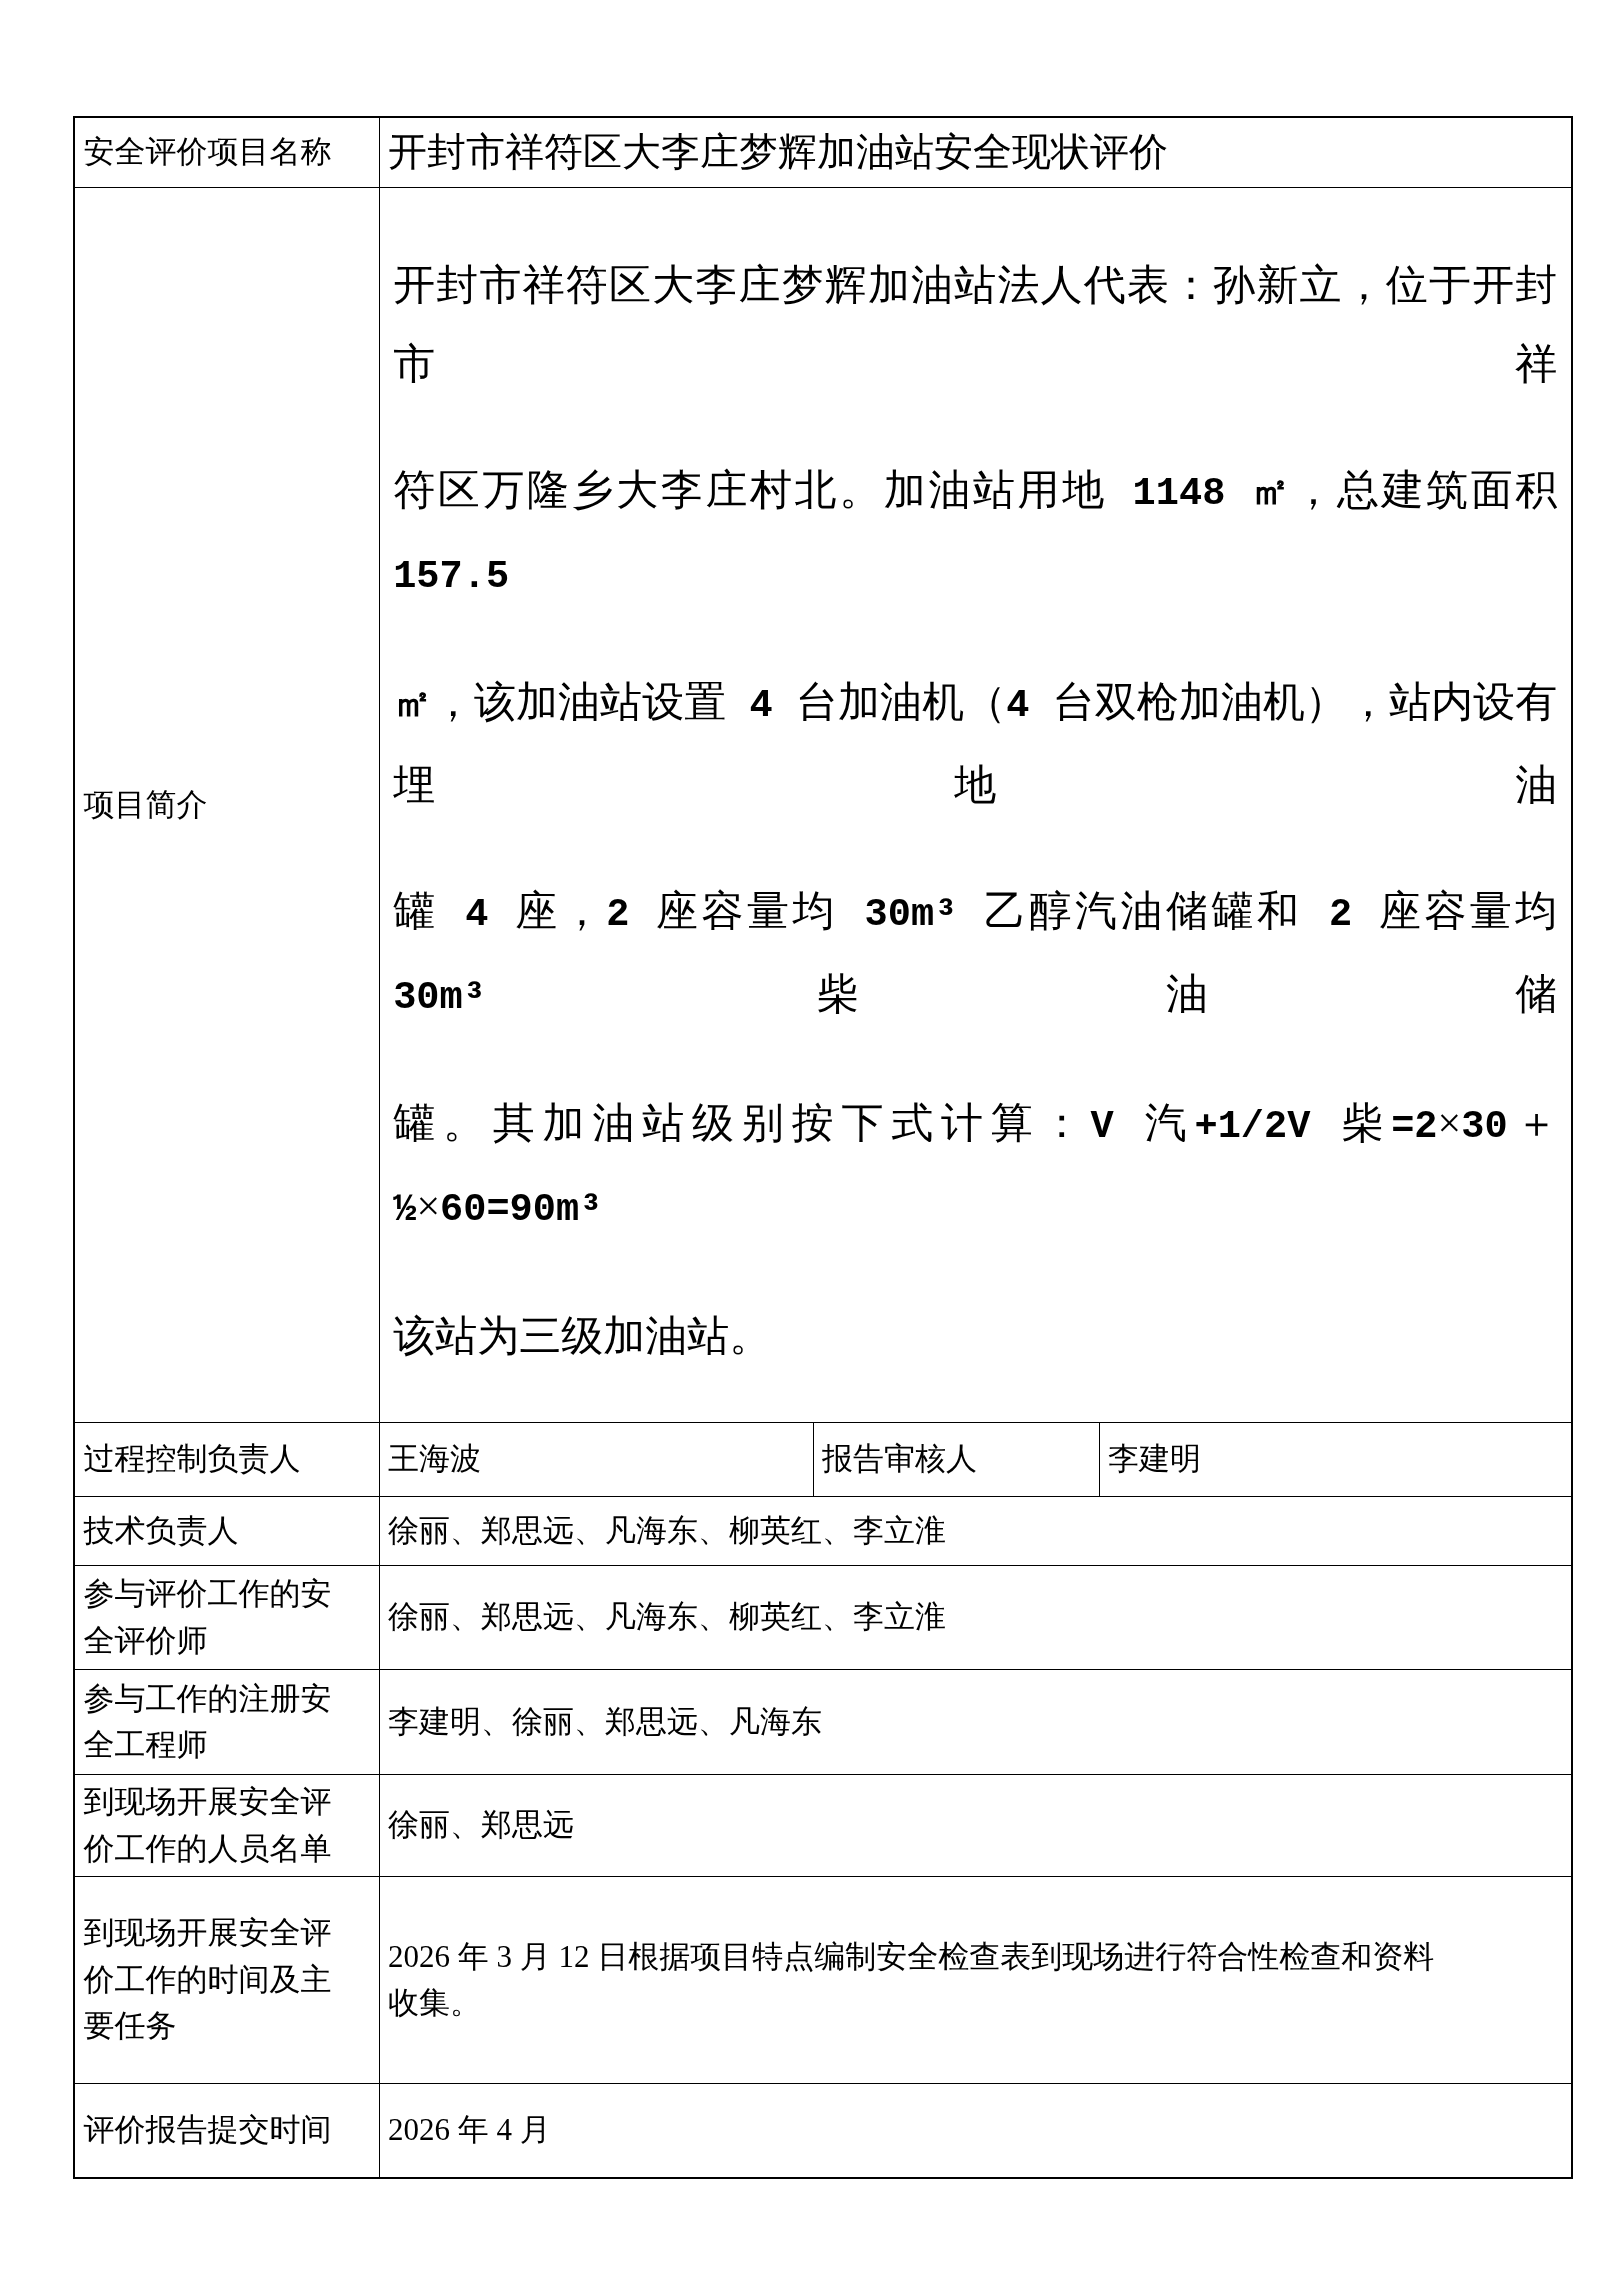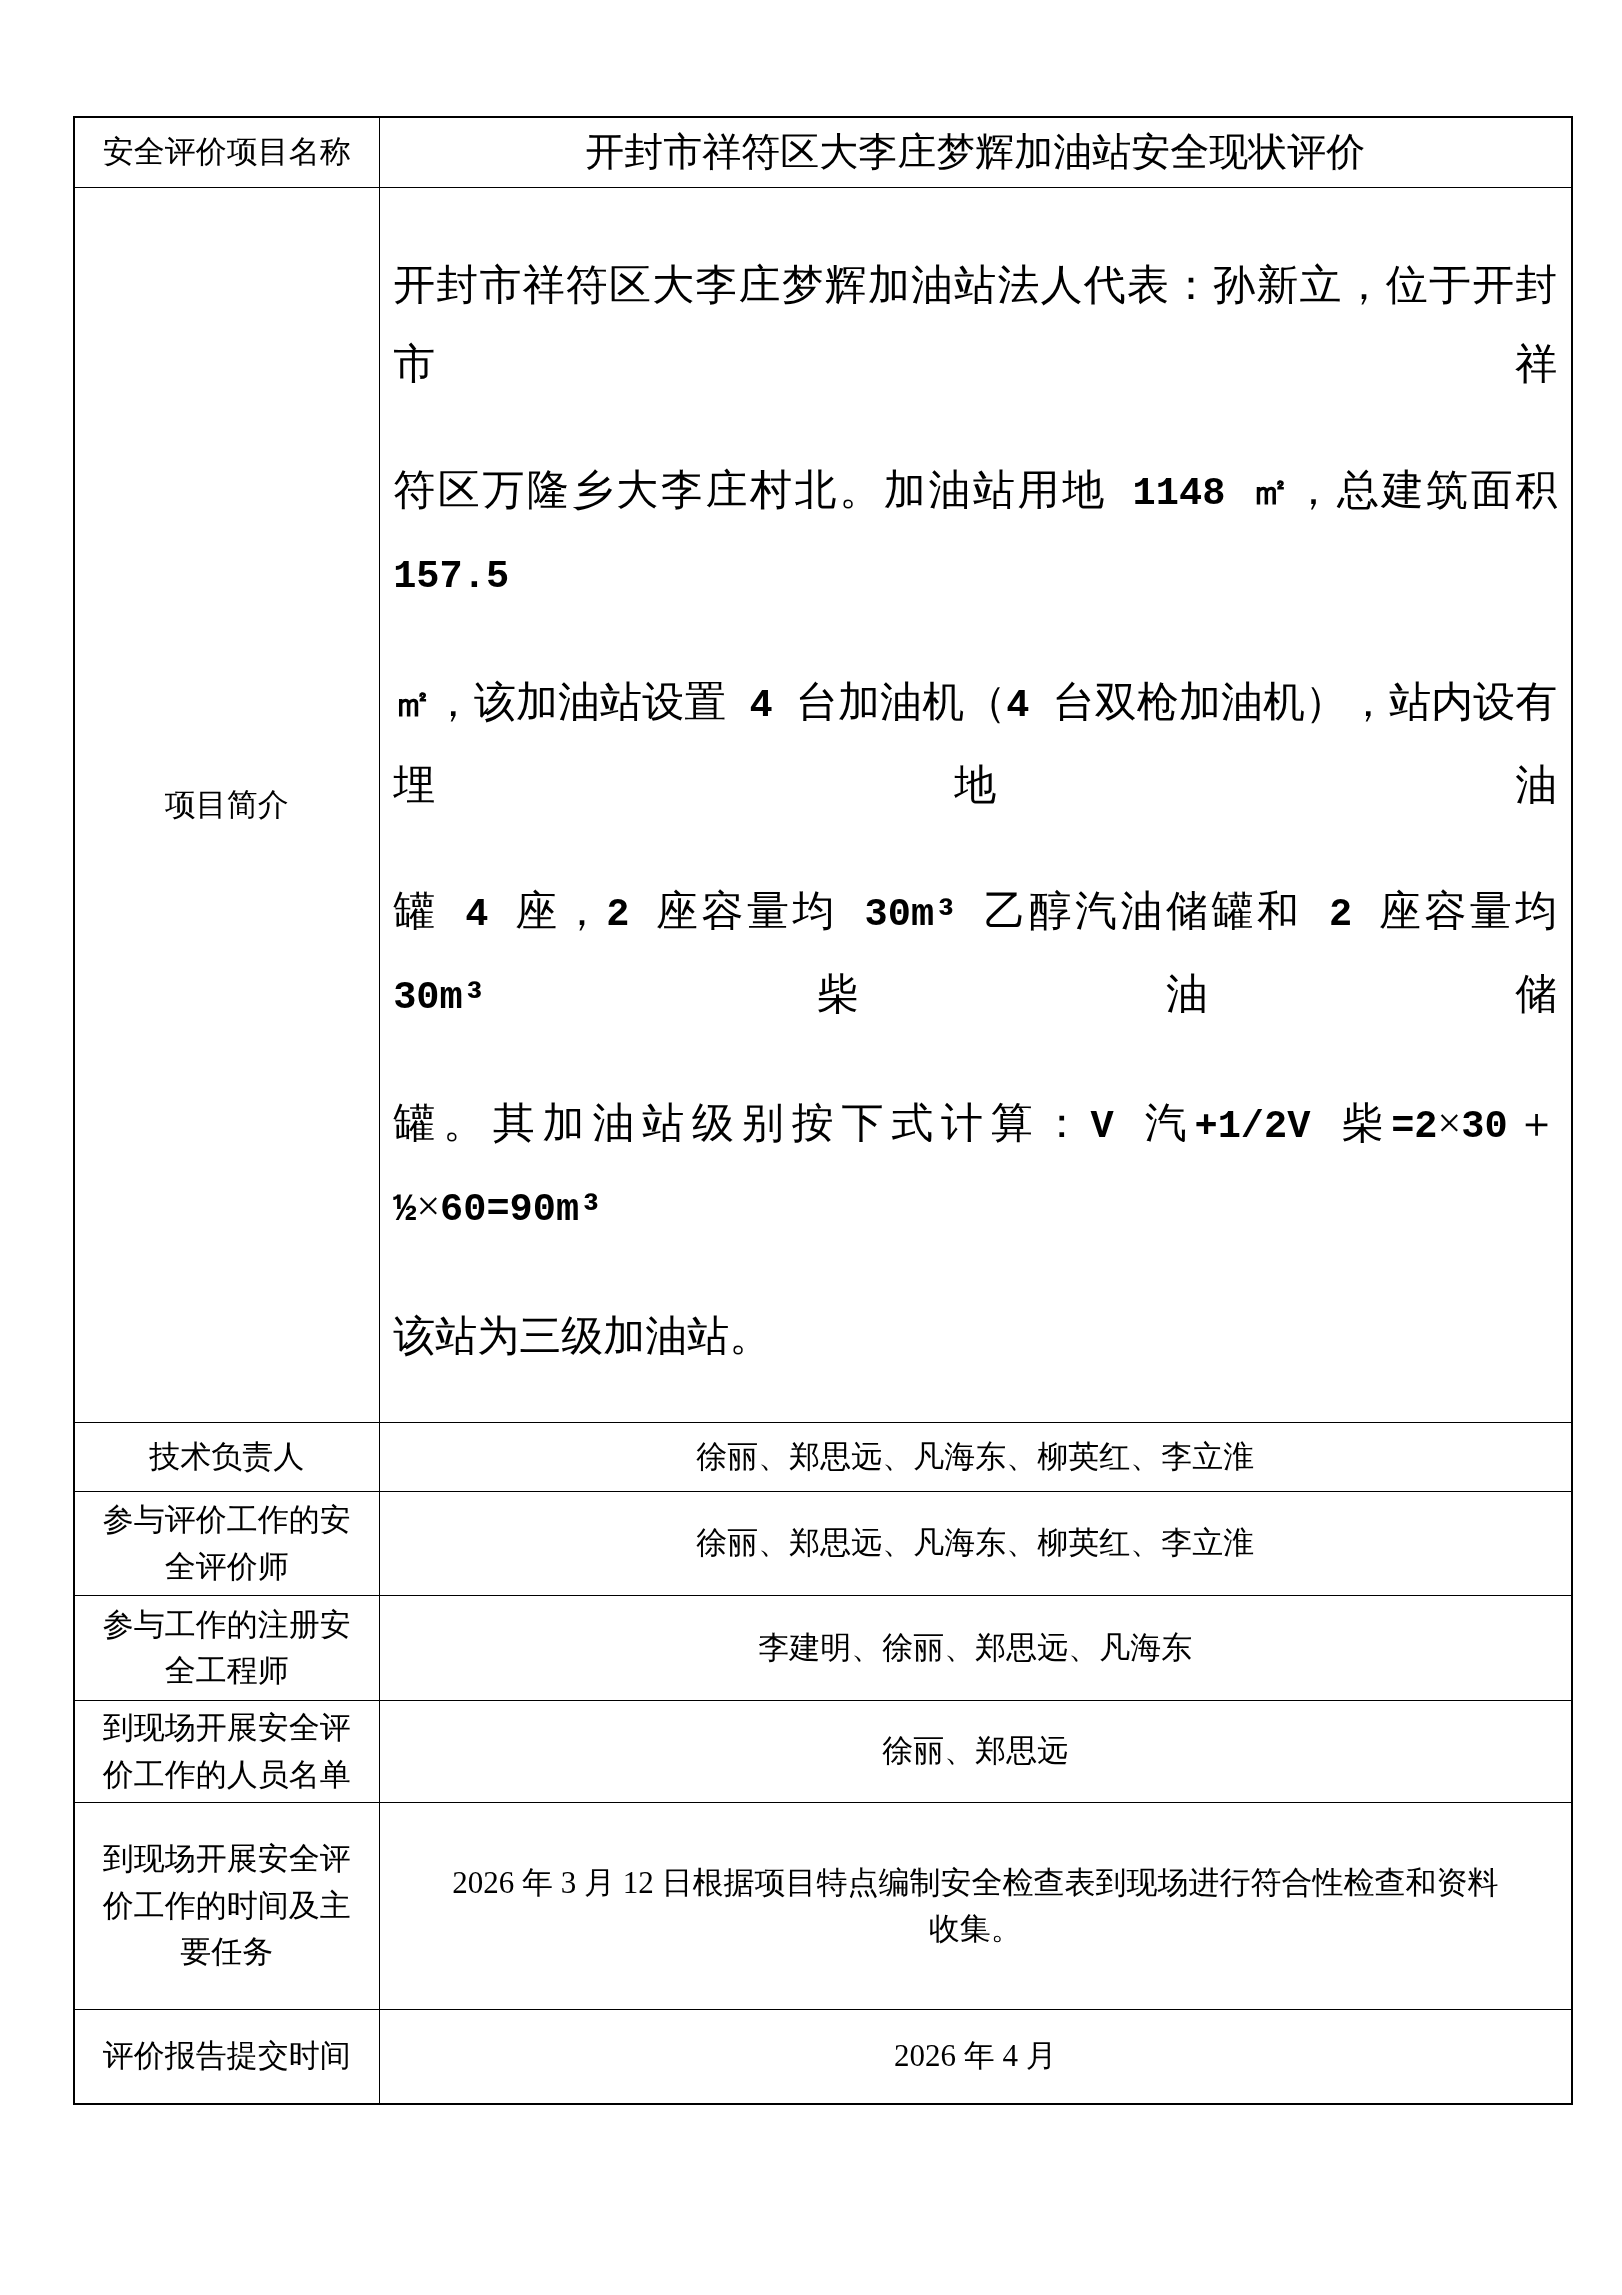--- a/index.html
+++ b/index.html
@@ -19,21 +19,21 @@
     position: absolute;
     left: 73px;
     top: 116px;
     width: 1497px;
     border-collapse: collapse;
     table-layout: fixed;
     border: 2.6px solid #000000;
   }
   td {
     border: 1.7px solid #000000;
-    text-align: center;
+    text-align: left;
     vertical-align: middle;
     font-size: 31px;
     line-height: 1.5;
     padding: 3.4px 8.5px;
     white-space: pre-line;
     overflow: hidden;
   }
   td.title-value { font-size: 39px; }
   td.intro-cell {
     vertical-align: top;
@@ -78,20 +78,26 @@
         <div class="intro-line">开封市祥符区大李庄梦辉加油站法人代表：孙新立，位于开封市祥</div>
         <div class="intro-line">符区万隆乡大李庄村北。加油站用地<span class="latin"> 1148 ㎡</span>，总建筑面积<span class="latin"> 157.5</span></div>
         <div class="intro-line"><span class="latin">㎡</span>，该加油站设置<span class="latin"> 4 </span>台加油机（<span class="latin">4 </span>台双枪加油机），站内设有埋地油</div>
         <div class="intro-line">罐<span class="latin"> 4 </span>座，<span class="latin">2 </span>座容量均<span class="latin"> 30m³ </span>乙醇汽油储罐和<span class="latin"> 2 </span>座容量均<span class="latin"> 30m³ </span>柴油储</div>
         <div class="intro-line">罐。其加油站级别按下式计算：<span class="latin">V </span>汽<span class="latin">+1/2V </span>柴<span class="latin">=2</span>×<span class="latin">30</span>＋<span class="latin">½</span>×<span class="latin">60=90m³</span></div>
         <div class="intro-line final">该站为三级加油站。</div>
       </td>
     </tr>
 
 
+    <tr style="height:74px">
+      <td>过程控制负责人</td>
+      <td>王海波</td>
+      <td>报告审核人</td>
+      <td>李建明</td>
+    </tr>
 
     <tr style="height:69px">
       <td>技术负责人</td>
       <td colspan="3">徐丽、郑思远、凡海东、柳英红、李立淮</td>
     </tr>
 
     <tr style="height:104px">
       <td>参与评价工作的安
 全评价师</td>
       <td colspan="3">徐丽、郑思远、凡海东、柳英红、李立淮</td>

